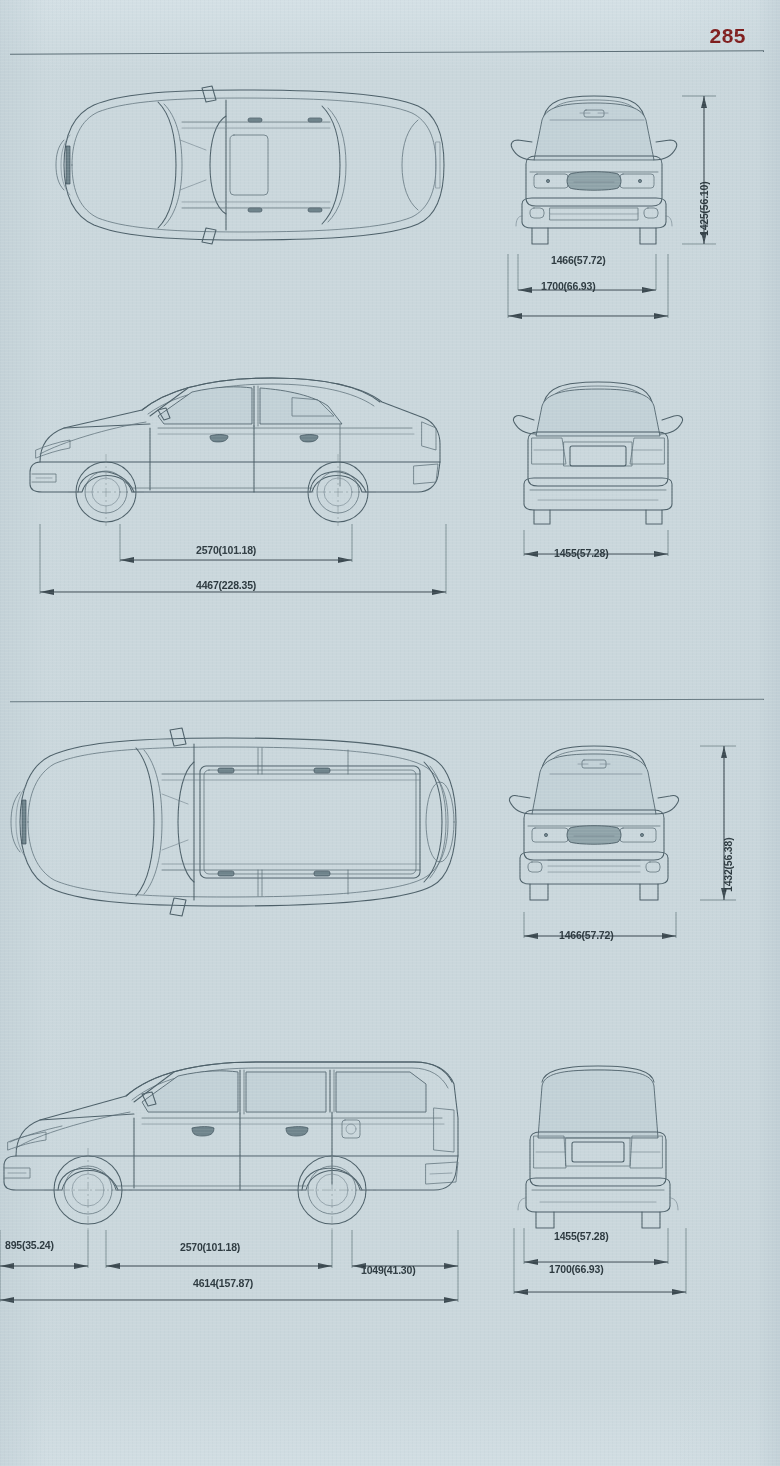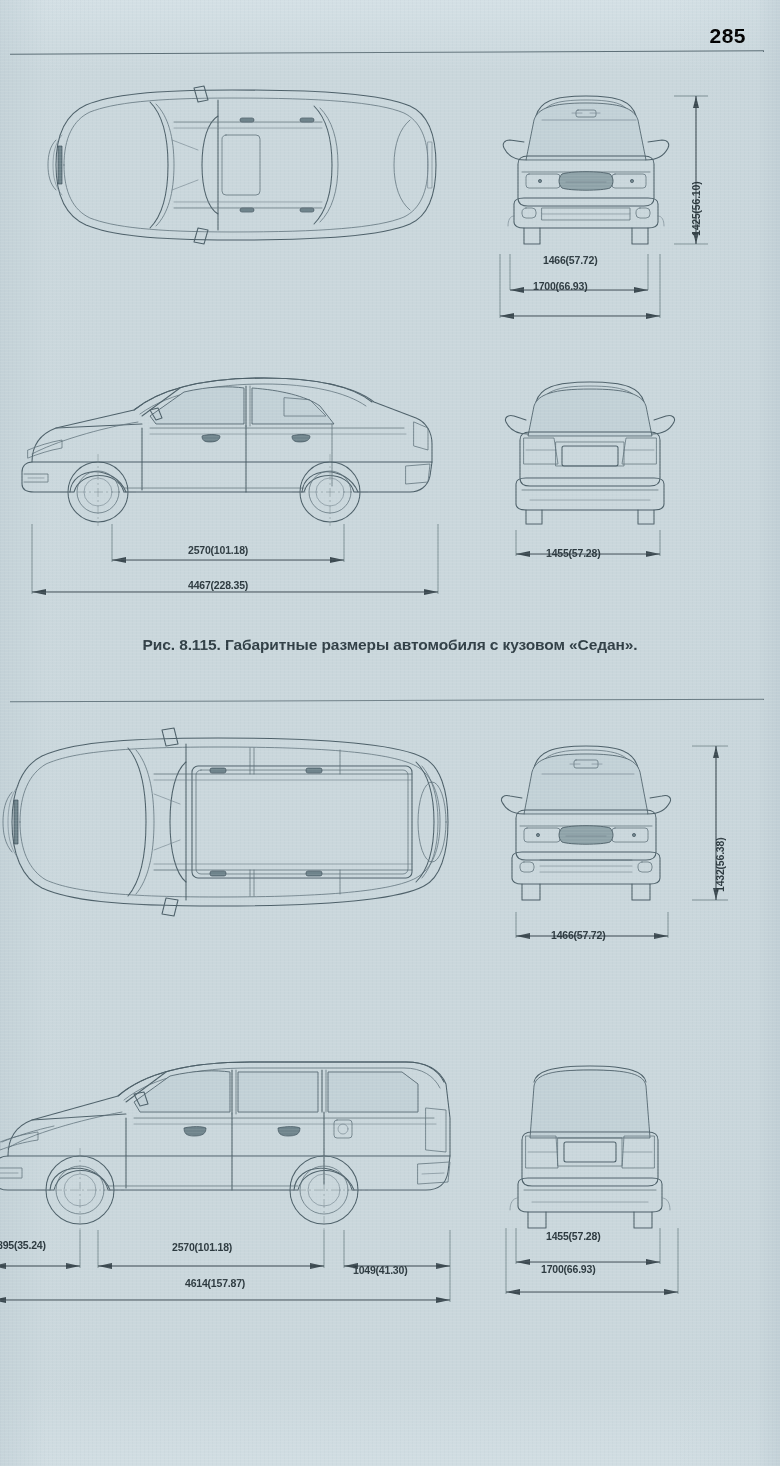--- a/index.html
+++ b/index.html
@@ -22,31 +22,31 @@
     position:absolute;inset:0;opacity:.18;pointer-events:none;
     background-image:
       repeating-linear-gradient(0deg, rgba(255,255,255,.35) 0 1px, rgba(0,0,0,0) 1px 3px),
       repeating-linear-gradient(90deg, rgba(120,140,150,.22) 0 1px, rgba(0,0,0,0) 1px 4px);
   }
   .sheet{position:absolute;inset:0;}
 
   
   #page-number{
     position:absolute;right:34px;top:24px;
-    font-size:21px;font-weight:bold;color:#000000;
+    font-size:21px;font-weight:bold;color:#7f1d1d;
     letter-spacing:.5px;
   }
   #header-rule{
     position:absolute;left:10px;right:16px;top:52px;height:0;
     border-top:1.4px solid #5d6f77;
     transform:rotate(-0.25deg);
   }
 
   
-  .figure{position:absolute;left:0;width:672px;}
+  .figure{position:absolute;left:8px;width:672px;}
   #figure-sedan{top:58px;height:580px;}
   #figure-wagon{top:700px;height:620px;}
 
   .caption{
     position:absolute;left:0;width:780px;text-align:center;
     font-size:15.5px;font-weight:bold;color:#2f3d44;
     letter-spacing:-0.1px;
   }
   #caption-sedan{top:636px;}
   #caption-wagon{top:1328px;}
@@ -332,21 +332,20 @@
         <line class="extline" x1="158" y1="0" x2="158" y2="26"></line>
         <line class="dimline" x1="14" y1="24" x2="158" y2="24"></line>
         <path fill="#3b4950" d="M14 24 L28 21 L28 27 Z"></path>
         <path fill="#3b4950" d="M158 24 L144 21 L144 27 Z"></path>
       </svg>
     </div>
     <div class="dimtext" style="left:546px;top:489px;">1455(57.28)</div>
 
   </div>
 
-  <div id="caption-sedan" class="caption">Рис. 8.115. Габаритные размеры автомобиля с кузовом «Седан».</div>
 
   <div id="separator-rule"></div>
 
   <div class="figure" id="figure-wagon">
 
     <div class="pane" style="left:-12px;top:22px;">
       <svg width="472" height="200" viewBox="0 0 472 200">
 
         <path class="ink" d="M24 100 C24 68 34 44 54 34 C80 22 126 16 230 16 C340 16 410 22 436 36
                               C452 44 460 68 460 100 C460 132 452 156 436 164 C410 178 340 184 230 184

